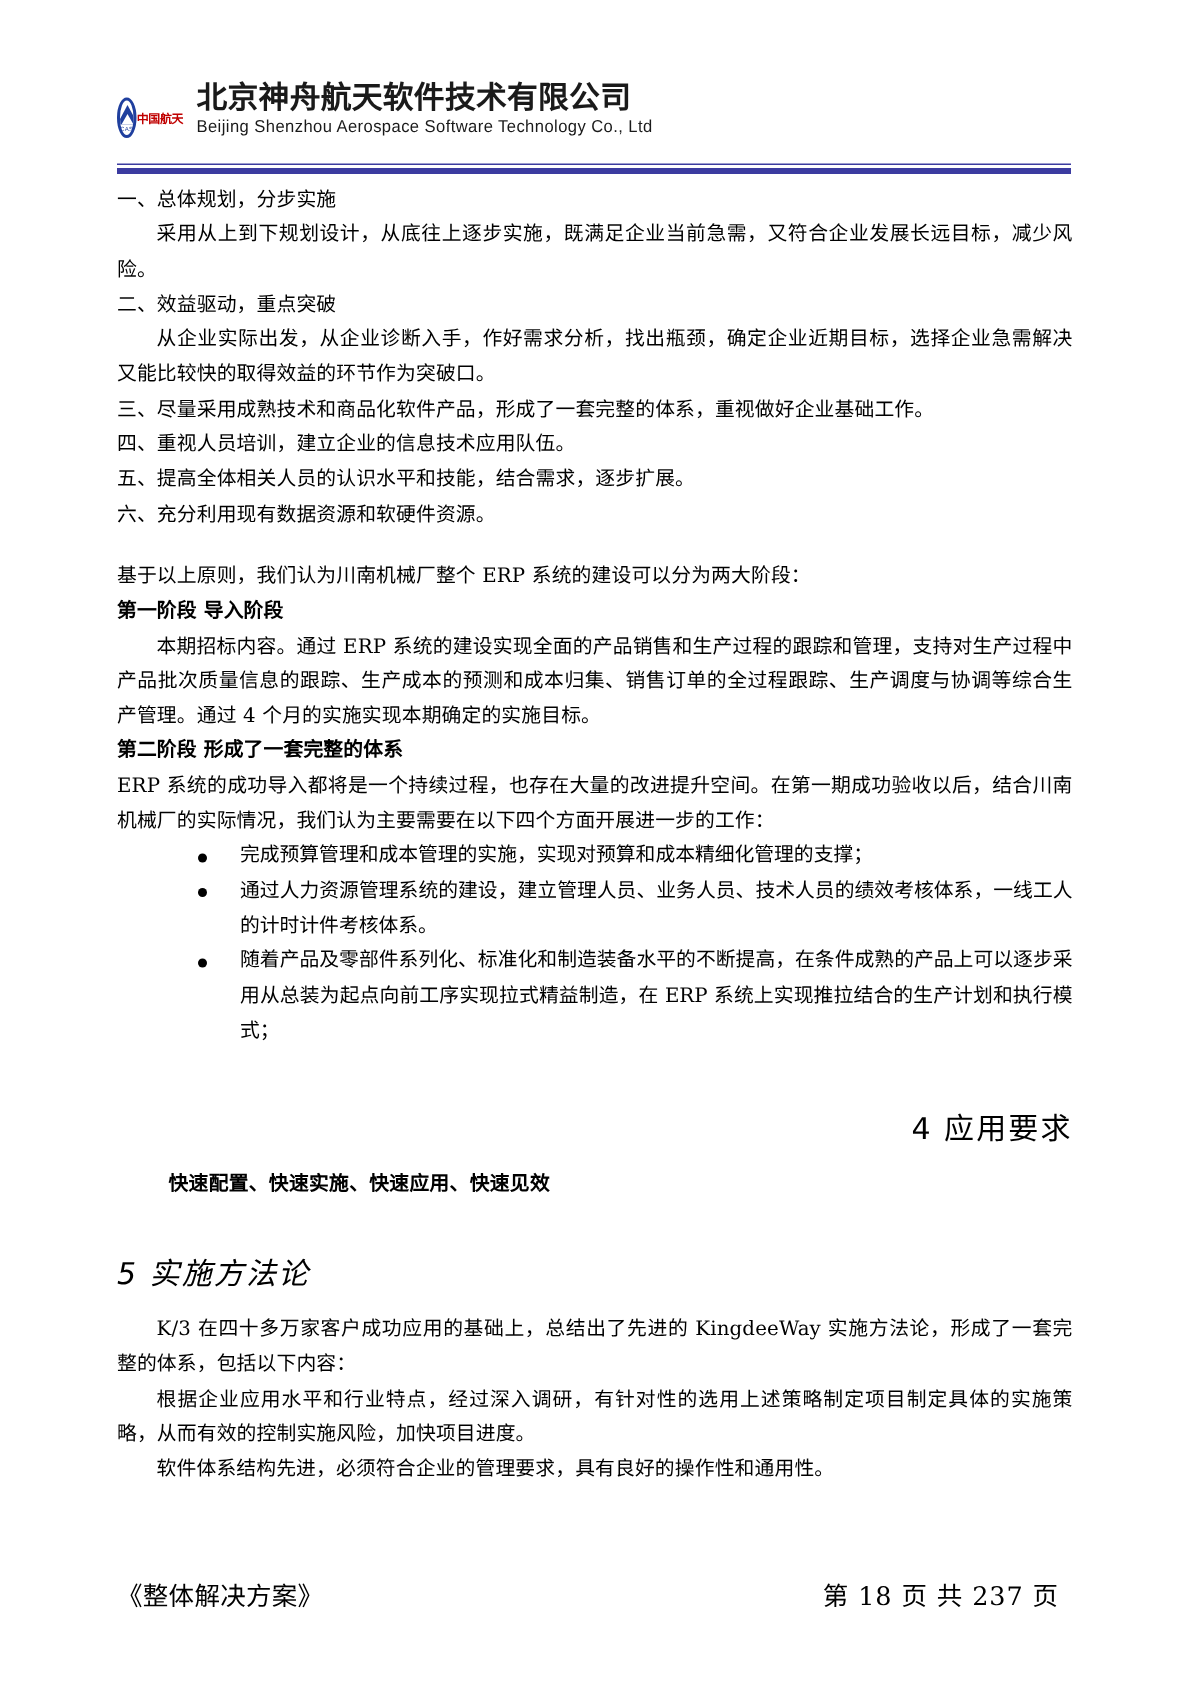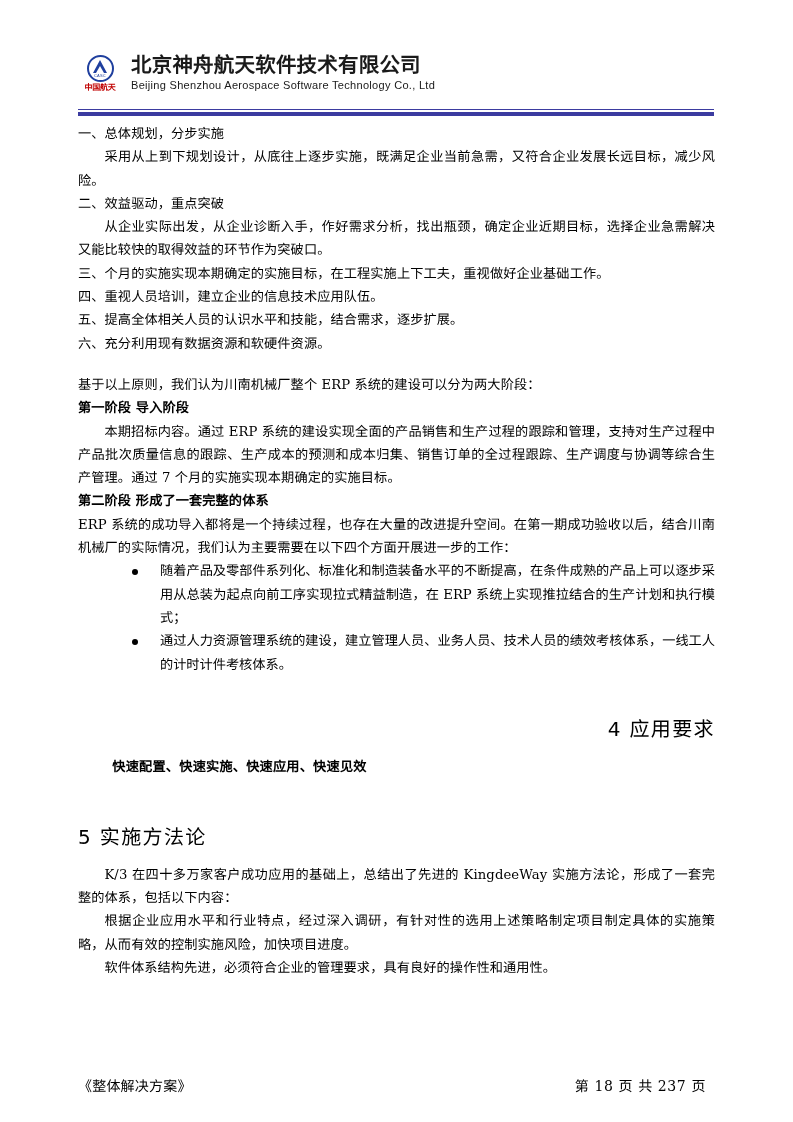--- a/index.html
+++ b/index.html
@@ -34,21 +34,21 @@
   }
   .header-row {
     display: flex;
     align-items: flex-end;
     gap: 9px;
   }
   .logo-block {
     width: 44px;
     flex: 0 0 44px;
     display: flex;
-    flex-direction: column;
+    flex-direction: row;
     align-items: center;
     padding-bottom: 1px;
   }
   .logo-emblem {
     width: 27px;
     height: 27px;
     border-radius: 50%;
     background: #ffffff;
     border: 2px solid #1f3f9e;
     position: relative;
@@ -200,45 +200,44 @@
     font-weight: normal;
     color: #000;
     letter-spacing: 1.4px;
     margin: 0;
   }
   .h1 .num {
     letter-spacing: 0;
     margin-right: 9px;
   }
   .heading-4-wrap { margin-top: 38px; text-align: right; }
-  .heading-5-wrap { margin-top: 44px; }
+  .heading-5-wrap { margin-top: 33px; font-style: italic; }
 
   .bold-center-line {
     font-family: "DejaVu Sans", "Liberation Sans", sans-serif;
     font-size: 13.2px;
     line-height: 23px;
     font-weight: bold;
     text-indent: 2.6em;
     margin: 0;
     letter-spacing: 0.2px;
   }
 
   
   .doc-footer {
     position: absolute;
     left: 78px;
     top: 1056px;
     width: 636px;
     display: flex;
     justify-content: space-between;
     align-items: baseline;
-    font-size: 14px;
+    font-size: 17px;
     line-height: 18px;
     color: #000;
-    margin-top: 21px;
   }
   .footer-left {
     font-family: "DejaVu Serif", "Liberation Serif", serif;
     letter-spacing: 0.2px;
   }
   .footer-right {
     font-family: "DejaVu Serif", "Liberation Serif", serif;
     letter-spacing: 0.6px;
     padding-right: 8px;
   }
@@ -270,43 +269,47 @@
   </div>
 
   <div class="content">
 
     <p>一、总体规划，分步实施</p>
     <p class="indent">采用从上到下规划设计，从底往上逐步实施，既满足企业当前急需，又符合企业发展长远目标，减少风险。</p>
 
     <p>二、效益驱动，重点突破</p>
     <p class="indent">从企业实际出发，从企业诊断入手，作好需求分析，找出瓶颈，确定企业近期目标，选择企业急需解决又能比较快的取得效益的环节作为突破口。</p>
 
-    <p>三、个月的实施实现本期确定的实施目标，在工程实施上下工夫，重视做好企业基础工作。</p>
+    <p>三、尽量采用成熟技术和商品化软件产品，形成了一套完整的体系，重视做好企业基础工作。</p>
     <p>四、重视人员培训，建立企业的信息技术应用队伍。</p>
     <p>五、提高全体相关人员的认识水平和技能，结合需求，逐步扩展。</p>
     <p>六、充分利用现有数据资源和软硬件资源。</p>
 
     <div class="spacer-md"></div>
 
     <p>基于以上原则，我们认为川南机械厂整个 ERP 系统的建设可以分为两大阶段：</p>
 
     <p class="b">第一阶段  导入阶段</p>
-    <p class="indent">本期招标内容。通过 ERP 系统的建设实现全面的产品销售和生产过程的跟踪和管理，支持对生产过程中产品批次质量信息的跟踪、生产成本的预测和成本归集、销售订单的全过程跟踪、生产调度与协调等综合生产管理。通过 7 个月的实施实现本期确定的实施目标。</p>
+    <p class="indent">本期招标内容。通过 ERP 系统的建设实现全面的产品销售和生产过程的跟踪和管理，支持对生产过程中产品批次质量信息的跟踪、生产成本的预测和成本归集、销售订单的全过程跟踪、生产调度与协调等综合生产管理。通过 4 个月的实施实现本期确定的实施目标。</p>
 
     <p class="b">第二阶段  形成了一套完整的体系</p>
     <p>ERP 系统的成功导入都将是一个持续过程，也存在大量的改进提升空间。在第一期成功验收以后，结合川南机械厂的实际情况，我们认为主要需要在以下四个方面开展进一步的工作：</p>
 
     <ul class="bullets">
       <li>
         <span class="dot"></span>
-        <span>随着产品及零部件系列化、标准化和制造装备水平的不断提高，在条件成熟的产品上可以逐步采用从总装为起点向前工序实现拉式精益制造，在 ERP 系统上实现推拉结合的生产计划和执行模式；</span>
+        <span>完成预算管理和成本管理的实施，实现对预算和成本精细化管理的支撑；</span>
       </li>
       <li>
         <span class="dot"></span>
         <span>通过人力资源管理系统的建设，建立管理人员、业务人员、技术人员的绩效考核体系，一线工人的计时计件考核体系。</span>
+      </li>
+      <li>
+        <span class="dot"></span>
+        <span>随着产品及零部件系列化、标准化和制造装备水平的不断提高，在条件成熟的产品上可以逐步采用从总装为起点向前工序实现拉式精益制造，在 ERP 系统上实现推拉结合的生产计划和执行模式；</span>
       </li>
     </ul>
 
     <div class="heading-4-wrap">
       <h1 class="h1">
         <span class="num">4</span><span>应用要求</span>
       </h1>
     </div>
     <div class="spacer-sm"></div>
     <p class="bold-center-line">快速配置、快速实施、快速应用、快速见效</p>

